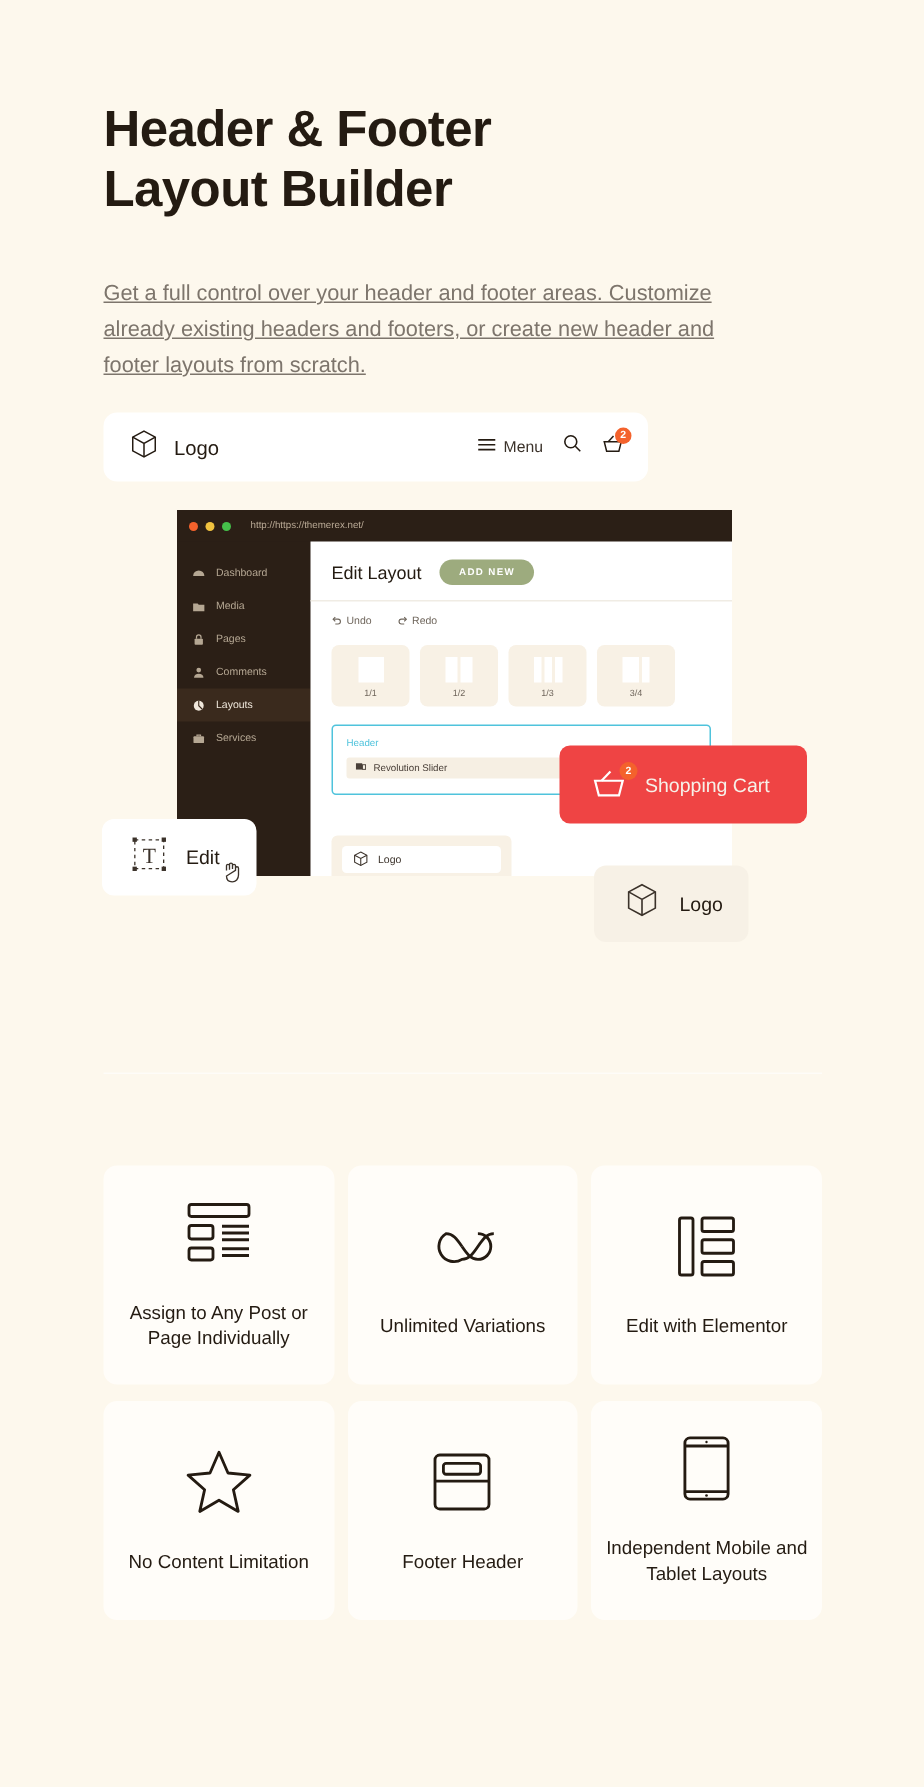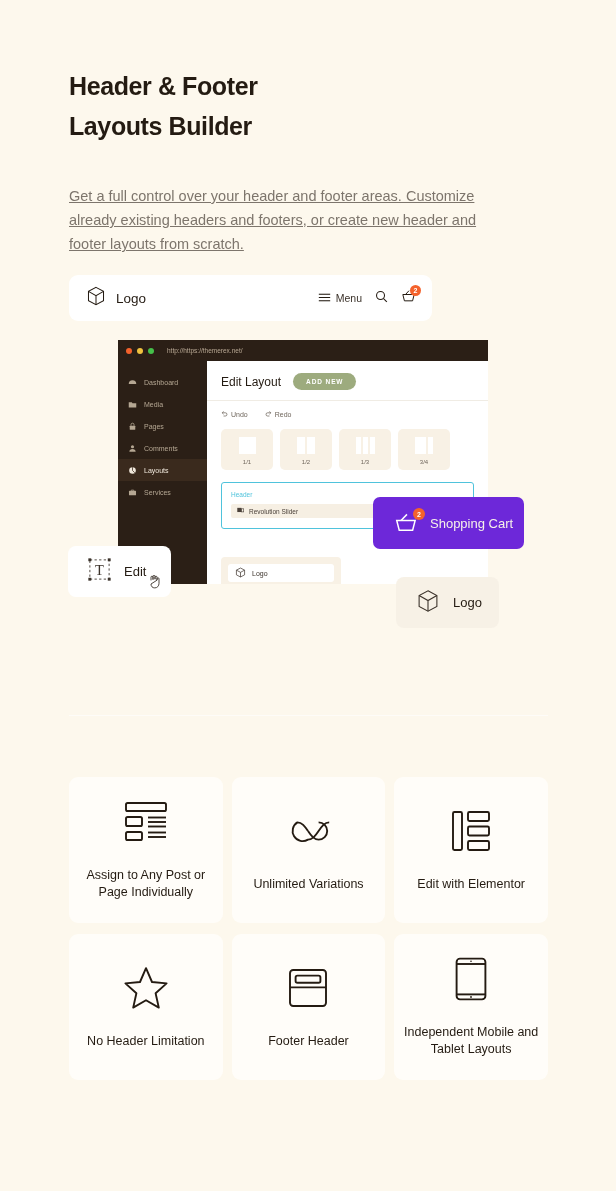--- a/index.html
+++ b/index.html
@@ -16,21 +16,21 @@
     width: 616px;
     height: 1191px;
     background: #fdf8ed;
     overflow: hidden;
   }
 
   
   .intro { position: absolute; left: 69px; top: 66px; width: 470px; }
 
   .headline {
-    font-size: 25px;
+    font-size: 34px;
     line-height: 40px;
     font-weight: 700;
     color: #241b12;
     letter-spacing: -0.4px;
   }
 
   .subtext {
     margin-top: 38px;
     font-size: 14.5px;
     line-height: 24px;
@@ -158,22 +158,22 @@
     background: #f4622c; color: #ffffff;
     display: flex; flex-direction: column;
     align-items: center; justify-content: center; gap: 3px;
   }
   .badge-circle .bc-text {
     font-size: 12.5px; font-weight: 700; line-height: 15px; text-align: center;
   }
 
   .card-cart {
     position: absolute; left: 373px; top: 497px;
-    width: 151px; height: 52px;
-    background: #6d28d9; border-radius: 7px;
+    width: 165px; height: 52px;
+    background: #ef4444; border-radius: 7px;
     display: flex; align-items: center; gap: 11px;
     padding-left: 21px;
   }
   .cc-label { font-size: 13px; color: #f6f1e9; }
   .cc-iconwrap { position: relative; display: flex; }
   .cc-badge {
     position: absolute; top: -4px; right: -6px;
     width: 12px; height: 12px; border-radius: 50%;
     background: #f4622c; color: #fff; font-size: 7px; font-weight: 700;
     display: flex; align-items: center; justify-content: center;
@@ -225,21 +225,21 @@
   .fico { height: 46px; display: flex; align-items: center; justify-content: center; }
 </style>
 </head>
 <body>
 
 <div id="page">
 
   <div class="intro">
     <div class="headline">
       <div>Header &amp; Footer</div>
-      <div>Layouts Builder</div>
+      <div>Layout Builder</div>
     </div>
     <div class="subtext">Get a full control over your header and footer areas. Customize already existing headers and footers, or create new header and footer layouts from scratch.</div>
   </div>
 
   <div class="headerbar">
     <div class="hb-left">
       <span>
         <svg width="22" height="22" viewBox="0 0 24 24" fill="none" stroke="#241b12" stroke-width="1.1">
           <path d="M12 2.6 20.2 7v10L12 21.4 3.8 17V7z"></path>
           <path d="M3.8 7 12 11.6 20.2 7M12 11.6v9.8"></path>
@@ -531,21 +531,21 @@
       </span>
       <span class="fcard-label">Edit with Elementor</span>
     </div>
 
     <div class="fcard">
       <span class="fico">
         <svg width="48" height="46" viewBox="0 0 48 46" fill="none" stroke="#241b12" stroke-width="1.9" stroke-linejoin="round">
           <path d="M24 3.2 30 17l14.6 1.4-11 9.8 3.2 14.4L24 35.2 11.2 42.6 14.4 28.2l-11-9.8L18 17z"></path>
         </svg>
       </span>
-      <span class="fcard-label">No Header Limitation</span>
+      <span class="fcard-label">No Content Limitation</span>
     </div>
 
     <div class="fcard">
       <span class="fico">
         <svg width="42" height="42" viewBox="0 0 42 42" fill="none" stroke="#241b12" stroke-width="1.9">
           <rect x="3" y="3" width="36" height="36" rx="3.2"></rect>
           <rect x="8.6" y="8.6" width="24.8" height="7.2" rx="1.8"></rect>
           <line x1="3" y1="20.4" x2="39" y2="20.4"></line>
         </svg>
       </span>

